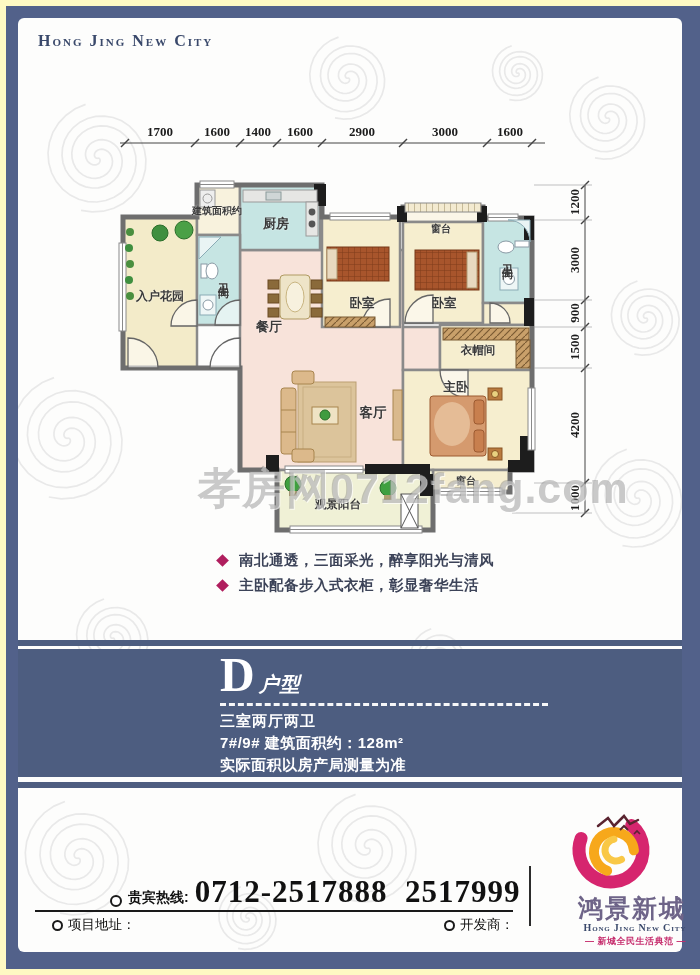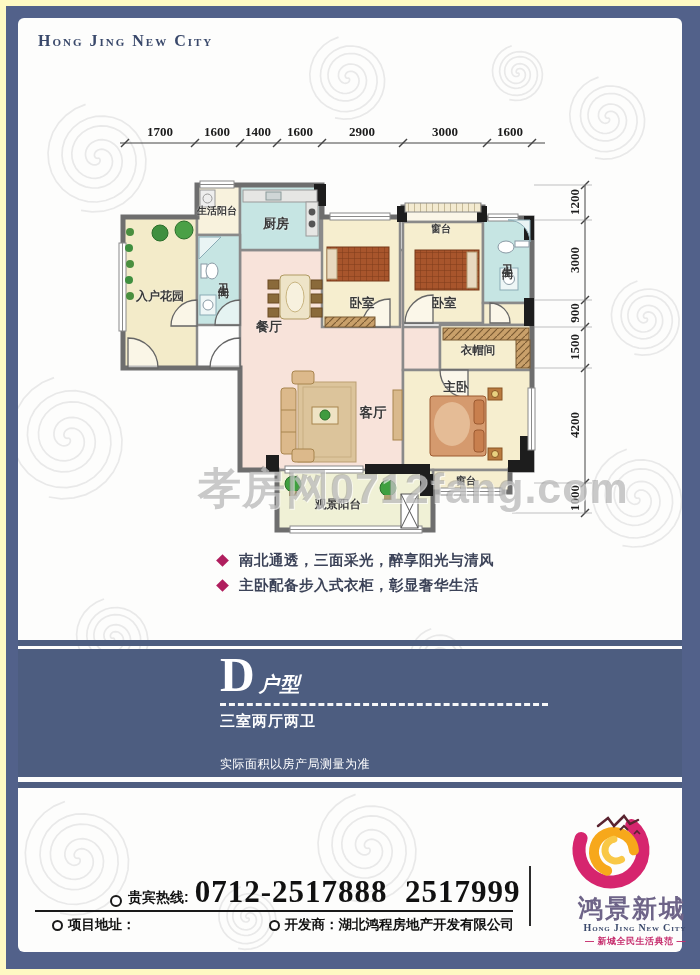--- a/index.html
+++ b/index.html
@@ -19,28 +19,28 @@
   .diamond{width:9px;height:9px;background:#b01e5e;transform:rotate(45deg);margin-right:12px;flex:0 0 auto;}
   .feature-text{font-size:14.5px;font-weight:bold;color:#3c4358;letter-spacing:.5px;white-space:nowrap;}
   .stripe{position:absolute;left:18px;width:664px;height:6px;background:#4d5d80;}
   .band{position:absolute;left:18px;top:649px;width:664px;height:128px;background:#4d5d80;color:#fff;}
   .band-title{position:absolute;left:202px;top:2px;display:flex;align-items:baseline;}
   .band-title .letter{font-family:"Liberation Serif",serif;font-size:48px;font-weight:bold;line-height:1;}
   .band-title .suffix{font-size:20px;font-weight:bold;margin-left:4px;letter-spacing:1px;font-style:italic;}
   .band-dash{position:absolute;left:202px;top:54px;width:328px;border-top:3px dashed rgba(255,255,255,.95);}
   .band-layout{position:absolute;left:202px;top:63px;font-size:15px;font-weight:bold;letter-spacing:1px;}
   .band-area{position:absolute;left:202px;top:85px;font-size:15px;font-weight:bold;letter-spacing:.5px;}
-  .band-note{position:absolute;left:202px;top:107px;font-size:12px;font-weight:normal;letter-spacing:.5px;}
+  .band-note{position:absolute;left:202px;top:107px;font-size:15px;font-weight:bold;letter-spacing:.5px;}
   .ring{display:inline-block;width:8px;height:8px;border:2.5px solid #1a1a1a;border-radius:50%;background:#fff;vertical-align:middle;}
   .hotline{position:absolute;left:110px;top:876px;display:flex;align-items:flex-end;}
   .hotline-label{font-size:14px;font-weight:bold;color:#111;margin:0 6px;}
   .hotline-numbers{font-family:"Liberation Serif",serif;font-size:31px;font-weight:bold;color:#111;letter-spacing:1px;white-space:pre;line-height:1;}
   .foot-divider{position:absolute;left:35px;top:910px;width:478px;height:2px;background:#1a1a1a;}
   .address-row{position:absolute;left:52px;top:916px;width:462px;display:flex;justify-content:space-between;align-items:center;}
-  .addr-item{display:flex;align-items:center;font-size:13.5px;font-weight:bold;color:#111;white-space:nowrap;}
+  .addr-item{display:flex;align-items:center;font-size:13.5px;font-weight:normal;color:#111;white-space:nowrap;}
   .addr-item .ring{margin-right:5px;width:7px;height:7px;border-width:2px;}
   .logo-divider{position:absolute;left:529px;top:866px;width:2px;height:60px;background:#2c2c2c;}
   .logo-block{position:absolute;left:536px;top:806px;width:150px;text-align:right;}
   .logo-cn{position:absolute;left:0;top:86px;width:150px;font-size:25px;font-weight:bold;letter-spacing:2px;color:#6e6488;}
   .logo-en{position:absolute;left:0;top:116px;width:150px;font-family:"Liberation Serif",serif;font-variant:small-caps;font-weight:bold;font-size:10px;letter-spacing:.8px;color:#3a496b;}
   .logo-tag{position:absolute;left:0;top:129px;width:150px;font-size:9px;font-weight:bold;letter-spacing:.5px;color:#c62d6d;white-space:nowrap;}
 </style>
 </head>
 <body>
 
@@ -302,21 +302,21 @@
   <div class="dim" style="left:445px;top:132px">3000</div>
   <div class="dim" style="left:510px;top:132px">1600</div>
   <div class="dim rot" style="left:575px;top:202px">1200</div>
   <div class="dim rot" style="left:575px;top:260px">3000</div>
   <div class="dim rot" style="left:575px;top:313px">900</div>
   <div class="dim rot" style="left:575px;top:347px">1500</div>
   <div class="dim rot" style="left:575px;top:425px">4200</div>
   <div class="dim rot" style="left:575px;top:498px">1000</div>
 
   <div class="room-label" style="left:160px;top:296px;font-size:12px">入户花园</div>
-  <div class="room-label" style="left:217px;top:211px;font-size:10px">生活阳台</div>
+  <div class="room-label" style="left:217px;top:211px;font-size:10px">建筑面积约</div>
   <div class="room-label" style="left:276px;top:224px;font-size:13px">厨房</div>
   <div class="room-label vert" style="left:223px;top:277px;font-size:11px">卫生间</div>
   <div class="room-label" style="left:269px;top:327px;font-size:13px">餐厅</div>
   <div class="room-label" style="left:362px;top:303px;font-size:12.5px">卧室</div>
   <div class="room-label" style="left:441px;top:229px;font-size:10px">窗台</div>
   <div class="room-label" style="left:444px;top:303px;font-size:12.5px">卧室</div>
   <div class="room-label vert" style="left:507px;top:258px;font-size:11px">卫生间</div>
   <div class="room-label" style="left:478px;top:350px;font-size:11.5px">衣帽间</div>
   <div class="room-label" style="left:373px;top:413px;font-size:13.5px">客厅</div>
   <div class="room-label" style="left:456px;top:387px;font-size:12.5px">主卧</div>
@@ -337,39 +337,39 @@
   </div>
 
   <div class="stripe" style="top:640px"></div>
   <div class="band">
     <div class="band-title">
       <span class="letter">D</span>
       <span class="suffix">户型</span>
     </div>
     <div class="band-dash"></div>
     <div class="band-layout">三室两厅两卫</div>
+    <div class="band-area">7#/9# 建筑面积约：128m²</div>
     <div class="band-note">实际面积以房产局测量为准</div>
   </div>
   <div class="stripe" style="top:782px"></div>
 
   <div class="hotline">
     <span class="ring"></span>
     <span class="hotline-label">贵宾热线:</span>
     <span class="hotline-numbers">0712-2517888  2517999</span>
   </div>
   <div class="foot-divider"></div>
   <div class="address-row">
     <span class="addr-item">
       <span class="ring"></span>
       <span>项目地址：</span>
     </span>
     <span class="addr-item">
       <span class="ring"></span>
       <span>开发商：</span>
-      <span>湖北鸿程房地产开发有限公司</span>
     </span>
   </div>
 
   <div class="logo-divider"></div>
   <div class="logo-block">
     <svg width="150" height="88" viewBox="0 0 150 88">
       <circle cx="75" cy="44" r="32" fill="none" stroke="#d6256e" stroke-width="13" stroke-linecap="round" stroke-dasharray="140 80" transform="rotate(-50 75 44)"></circle>
       <circle cx="78" cy="46" r="20" fill="none" stroke="#f7a81b" stroke-width="10" stroke-linecap="round" stroke-dasharray="85 60" transform="rotate(110 78 46)"></circle>
       <circle cx="80" cy="44" r="11" fill="none" stroke="#f9c846" stroke-width="7" stroke-linecap="round" stroke-dasharray="38 38" transform="rotate(60 80 44)"></circle>
       <path d="M62,20 L72,12 L78,20 L88,10 L94,18 L102,14" fill="none" stroke="#5a2430" stroke-width="2.5" stroke-linecap="round"></path>

